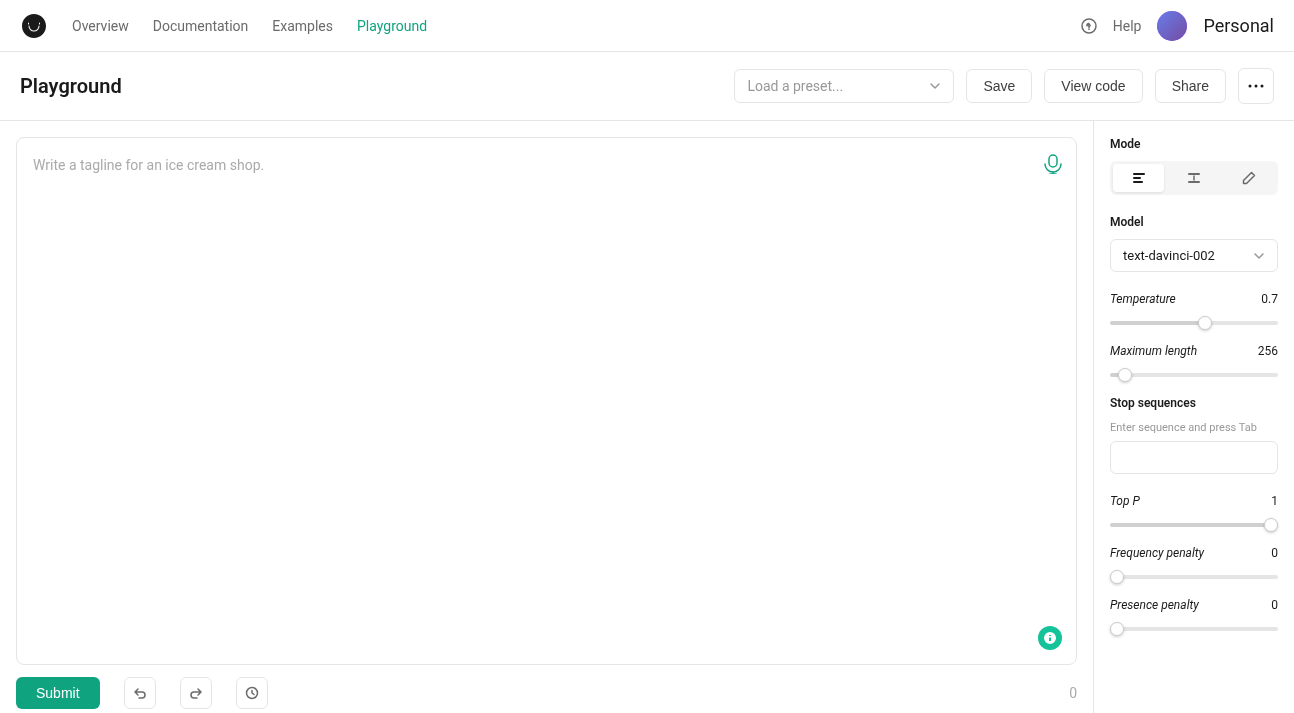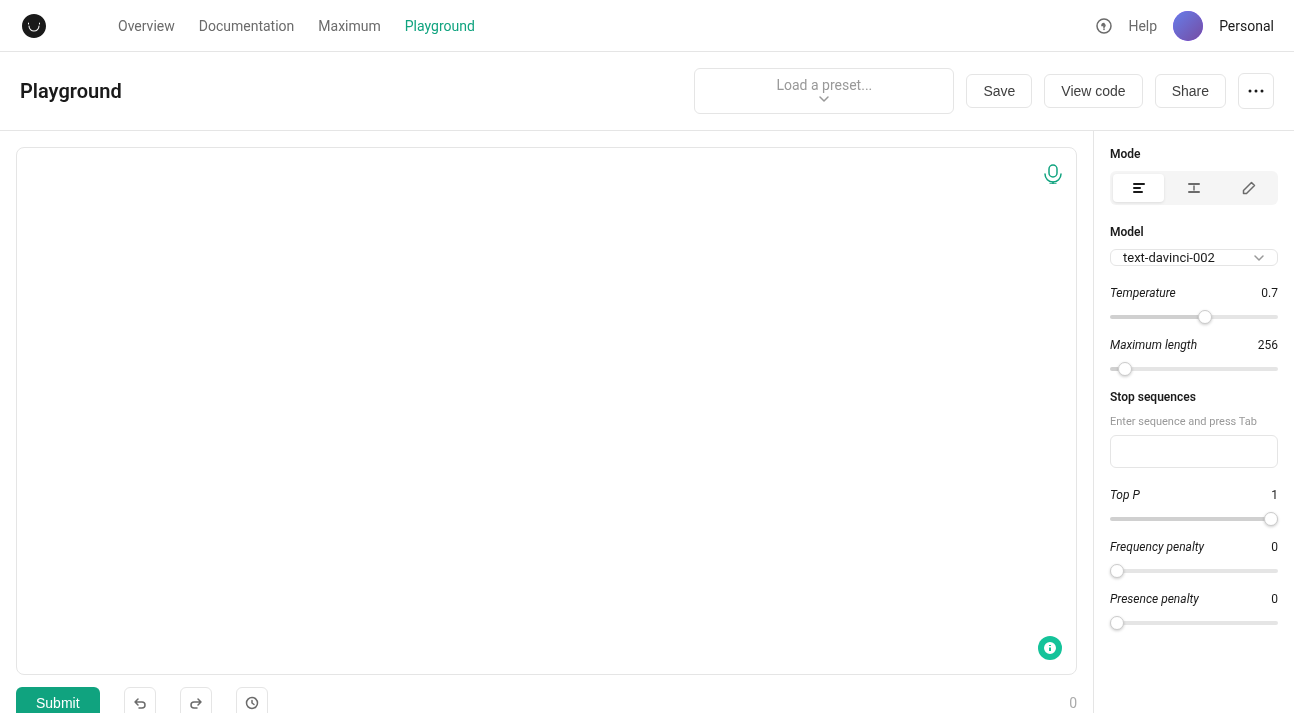--- a/index.html
+++ b/index.html
@@ -23,21 +23,20 @@
     }
     .nav-logo {
       width: 28px;
       height: 28px;
       flex-shrink: 0;
     }
     .nav-links {
       display: flex;
       gap: 24px;
       flex: 1;
-      margin-left: 46px;
     }
     .nav-link {
       color: #6b6b6b;
       text-decoration: none;
       font-size: 14px;
       cursor: pointer;
     }
     .nav-link.active {
       color: #10a37f;
     }
@@ -81,27 +80,26 @@
       font-size: 20px;
       font-weight: 600;
       flex: 1;
     }
     .preset-dropdown {
       display: flex;
       align-items: center;
       border: 1px solid #e5e5e5;
       border-radius: 6px;
       padding: 8px 12px;
-      width: 260px;
+      width: 220px;
       cursor: pointer;
       background: #fff;
       font-size: 14px;
       color: #999;
       justify-content: space-between;
-      flex-direction: column;
     }
     .btn {
       padding: 8px 16px;
       border-radius: 6px;
       font-size: 14px;
       cursor: pointer;
       border: 1px solid #e5e5e5;
       background: #fff;
       color: #404040;
     }
@@ -246,21 +244,21 @@
       color: #1a1a1a;
     }
 
     
     .model-dropdown {
       display: flex;
       align-items: center;
       justify-content: space-between;
       border: 1px solid #e5e5e5;
       border-radius: 6px;
-      padding: 0 12px;
+      padding: 8px 12px;
       cursor: pointer;
       font-size: 13px;
       background: #fff;
       width: 100%;
     }
 
     
     .param-row {
       display: flex;
       justify-content: space-between;
@@ -324,35 +322,35 @@
 
 <nav class="top-nav">
   <div class="nav-logo">
     <svg viewBox="0 0 28 28" fill="none" xmlns="http://www.w3.org/2000/svg" width="28" height="28">
       <path d="M14 2C7.373 2 2 7.373 2 14s5.373 12 12 12 12-5.373 12-12S20.627 2 14 2zm5.5 8.5c.276 0 .5.224.5.5v1a.5.5 0 01-1 0v-1c0-.276.224-.5.5-.5zm-11 0c.276 0 .5.224.5.5v1a.5.5 0 01-1 0v-1c0-.276.224-.5.5-.5zm5.5 9a5.5 5.5 0 01-5.5-5.5.5.5 0 011 0 4.5 4.5 0 009 0 .5.5 0 011 0A5.5 5.5 0 0114 19.5z" fill="#1a1a1a"></path>
     </svg>
   </div>
   <div class="nav-links">
     <a class="nav-link">Overview</a>
     <a class="nav-link">Documentation</a>
-    <a class="nav-link">Maximum</a>
+    <a class="nav-link">Examples</a>
     <a class="nav-link active">Playground</a>
   </div>
   <div class="nav-right">
     <div class="help-btn">
       <svg width="16" height="16" viewBox="0 0 16 16" fill="none">
         <circle cx="8" cy="8" r="7" stroke="#6b6b6b" stroke-width="1.5"></circle>
         <path d="M8 11.5V11m0-5.5C6.895 5.5 6 6.395 6 7.5h1c0-.552.448-1 1-1s1 .448 1 1c0 .552-.448 1-1 1v1" stroke="#6b6b6b" stroke-width="1.5" stroke-linecap="round"></path>
       </svg>
       <span>Help</span>
     </div>
     <div class="avatar">
       <div class="avatar-img"></div>
     </div>
-    <span style="font-size:14px;color:#1a1a1a;cursor:pointer;">Personal</span>
+    <span style="font-size:18px;color:#1a1a1a;cursor:pointer;">Personal</span>
   </div>
 </nav>
 
 <div class="page-header">
   <h1 class="page-title">Playground</h1>
   <div class="preset-dropdown">
     <span>Load a preset...</span>
     <svg width="12" height="12" viewBox="0 0 12 12" fill="none">
       <path d="M2 4l4 4 4-4" stroke="#999" stroke-width="1.5" stroke-linecap="round" stroke-linejoin="round"></path>
     </svg>
@@ -366,20 +364,21 @@
       <circle cx="8" cy="2" r="1.5" fill="#1a1a1a"></circle>
       <circle cx="14" cy="2" r="1.5" fill="#1a1a1a"></circle>
     </svg>
   </button>
 </div>
 
 <div class="main-content">
 
   <div class="editor-area">
     <div class="text-editor">
+      <span class="editor-placeholder">Write a tagline for an ice cream shop.</span>
       <div class="mic-icon">
         <svg width="18" height="20" viewBox="0 0 18 20" fill="none">
           <rect x="5" y="1" width="8" height="12" rx="4" stroke="#10a37f" stroke-width="1.5"></rect>
           <path d="M1 10a8 8 0 0016 0" stroke="#10a37f" stroke-width="1.5" stroke-linecap="round"></path>
           <line x1="9" y1="18" x2="9" y2="20" stroke="#10a37f" stroke-width="1.5" stroke-linecap="round"></line>
           <line x1="6" y1="20" x2="12" y2="20" stroke="#10a37f" stroke-width="1.5" stroke-linecap="round"></line>
         </svg>
       </div>
       <div class="grammarly-icon">
         <svg width="14" height="14" viewBox="0 0 14 14" fill="white">

